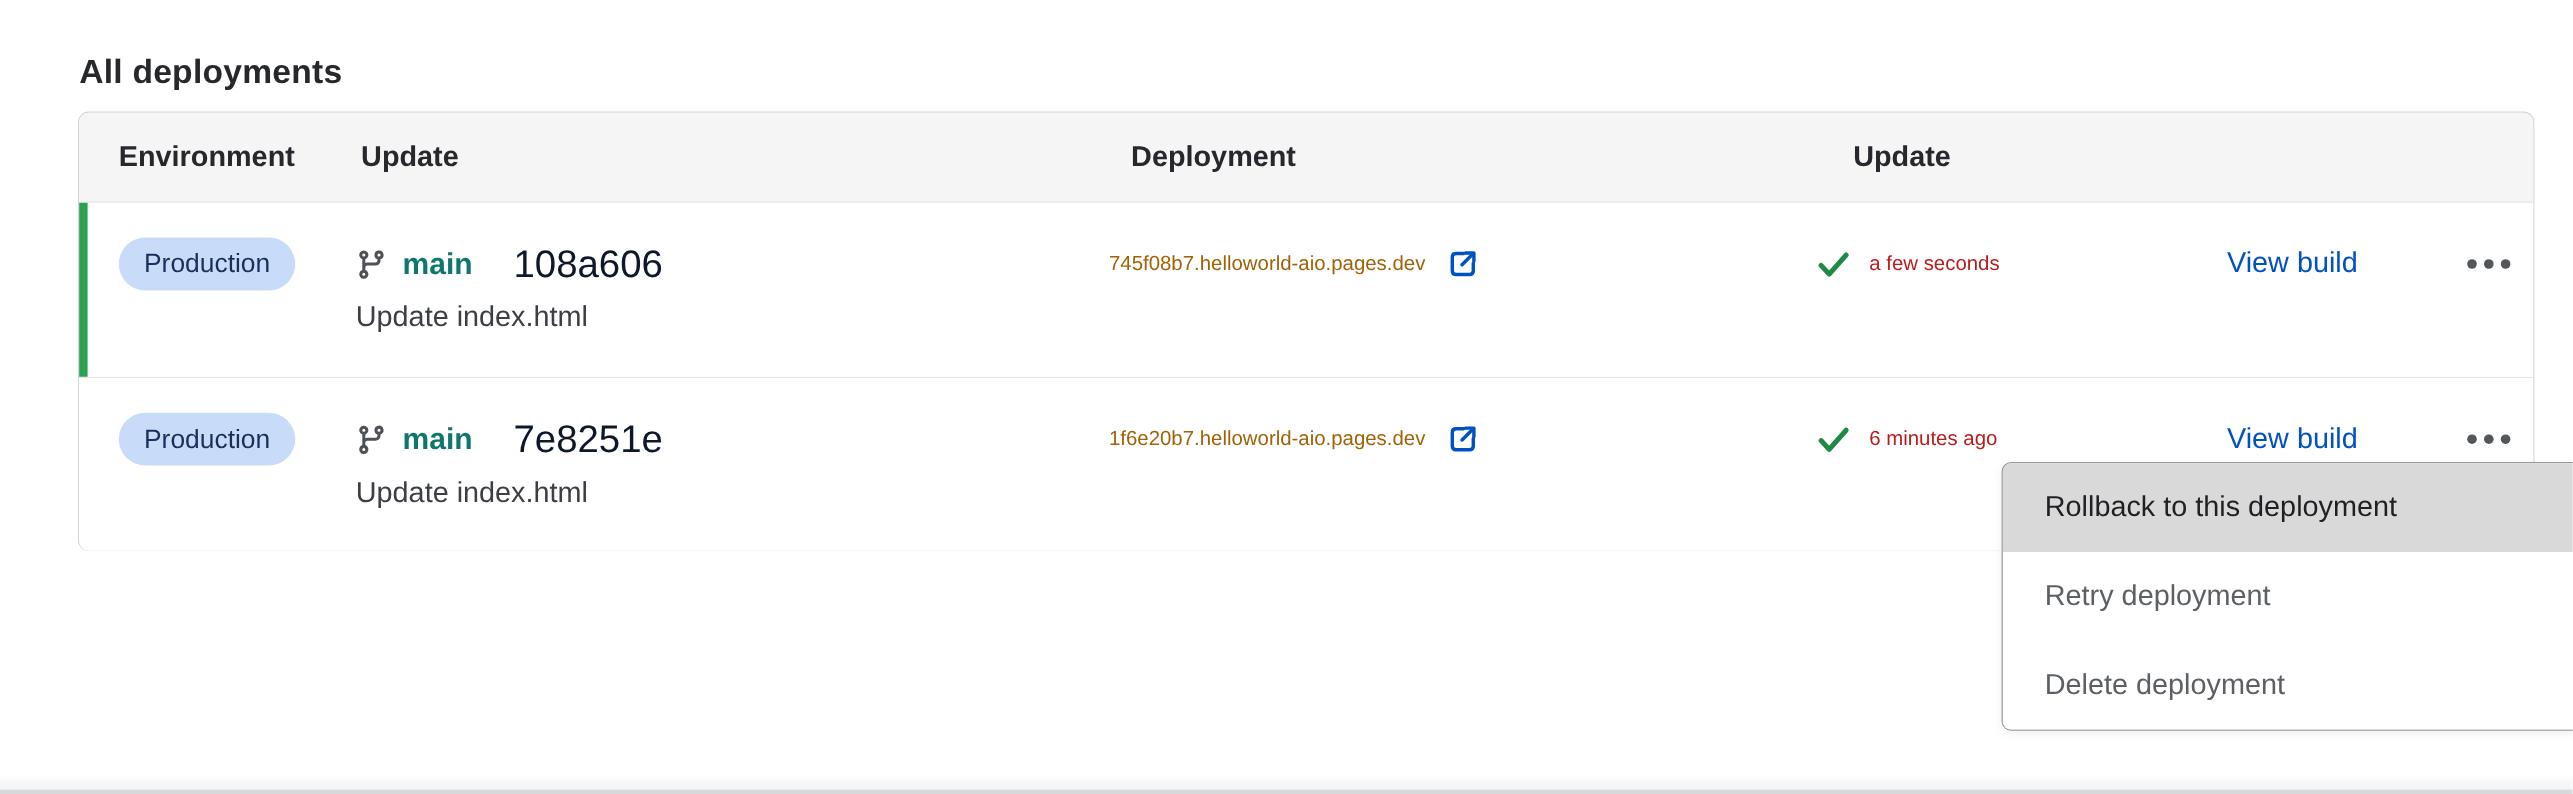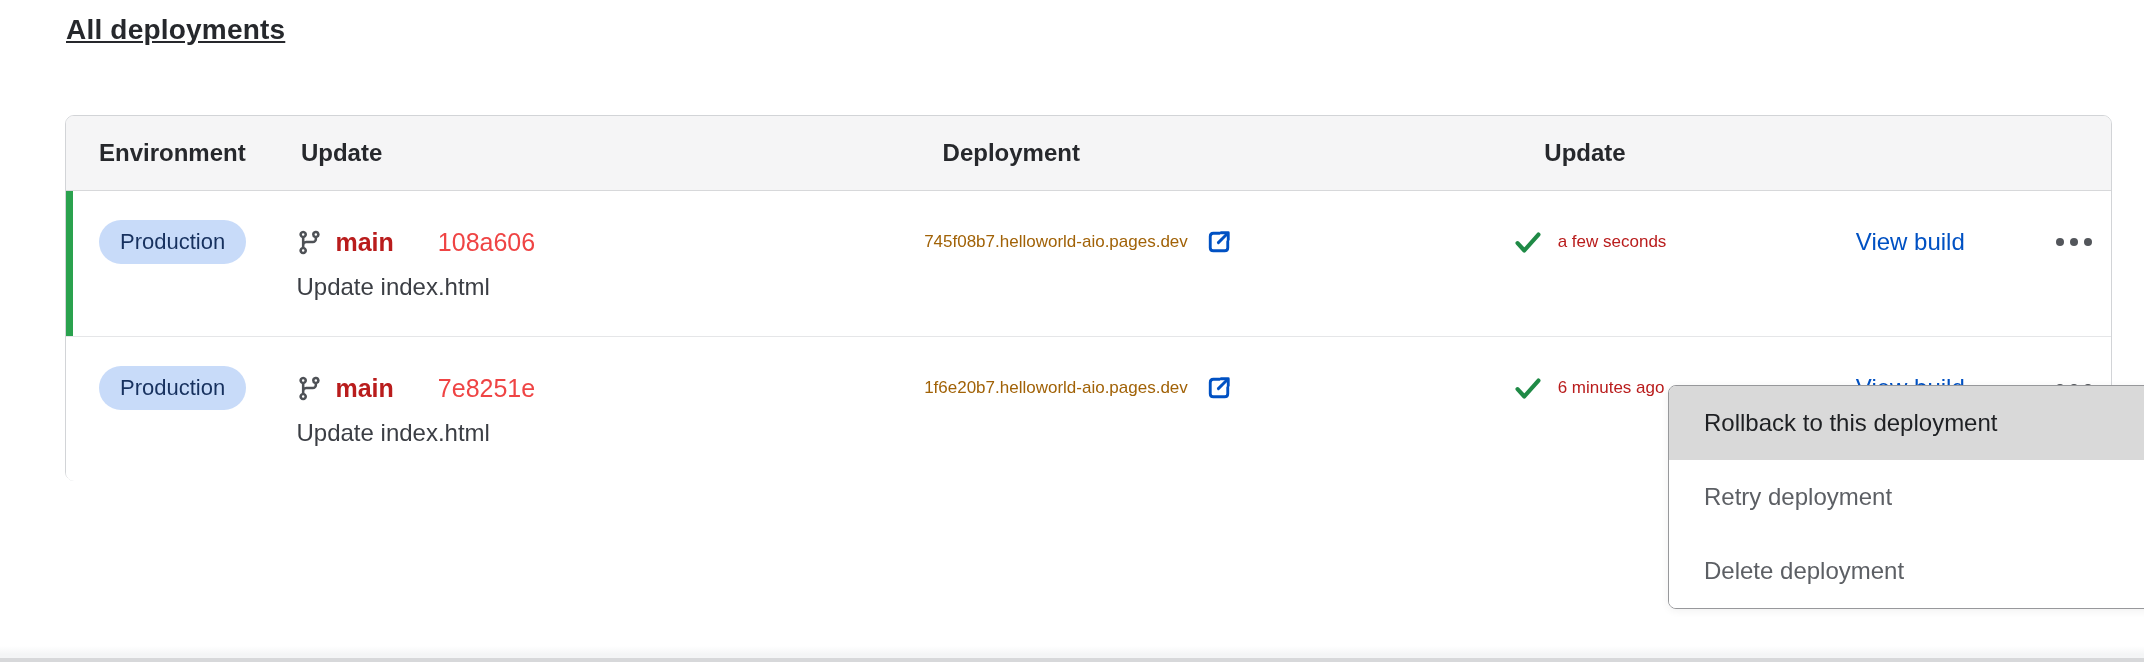--- a/index.html
+++ b/index.html
@@ -3,26 +3,26 @@
 <meta charset="utf-8">
 <style>
   * { margin:0; padding:0; box-sizing:border-box; }
   html,body { background:#ffffff; }
   body { font-family:"Liberation Sans", sans-serif; }
   .screen {
     position:relative; width:2144px; height:662px;
     background:#ffffff; overflow:hidden; color:#36393f;
   }
   .page-title {
-    position:absolute; left:66px; top:14px;
-    font-size:28px; font-weight:600; color:#26282c; letter-spacing:0.2px;text-decoration:underline;
+    position:absolute; left:66px; top:44px;
+    font-size:28px; font-weight:600; color:#26282c; letter-spacing:0.2px;
   }
   
   .dep-table {
-    position:absolute; left:65px; top:115px; width:2047px; height:366px;
+    position:absolute; left:65px; top:93px; width:2047px; height:366px;
     background:#ffffff; border:1px solid #d2d4d7; border-radius:9px;
   }
   .thead {
     display:flex; align-items:center; height:75px;
     background:#f5f5f6; border-bottom:1px solid #d7d8da;
     border-radius:8px 8px 0 0; padding-left:33px;
     font-size:24px; font-weight:600; color:#26282c;
   }
   .c-env { width:202px; }
   .c-src { width:642px; }
@@ -44,22 +44,22 @@
   
   .badge {
     display:inline-flex; align-items:center;
     background:#c8dbf9; color:#17315f;
     font-size:22px; line-height:1;
     padding:11px 21px; border-radius:24px;
   }
   
   .src-line1 { display:flex; align-items:center; height:46px; gap:0; }
   .branch-icon { display:inline-flex; margin-right:12px; }
-  .branch-name { font-size:25px; font-weight:700; color:#b91c1c; margin-right:44px; }
-  .commit-link { font-size:25px; color:#ef4444; text-decoration:none; cursor:pointer; }
+  .branch-name { font-size:25px; font-weight:700; color:#0f766e; margin-right:34px; }
+  .commit-link { font-size:32px; color:#0f172a; text-decoration:none; cursor:pointer; }
   .commit-msg { font-size:24px; color:#3b3e44; margin-top:8px; }
   
   .dep-line { display:flex; align-items:center; height:46px; }
   .dep-url { font-size:17px; color:#a16207; }
   .ext-icon { display:inline-flex; margin-left:16px; cursor:pointer; }
   
   .sta-line { display:flex; align-items:center; height:46px; }
   .check-icon { display:inline-flex; margin-right:15px; }
   .sta-text { font-size:17px; color:#b91c1c; }
   

